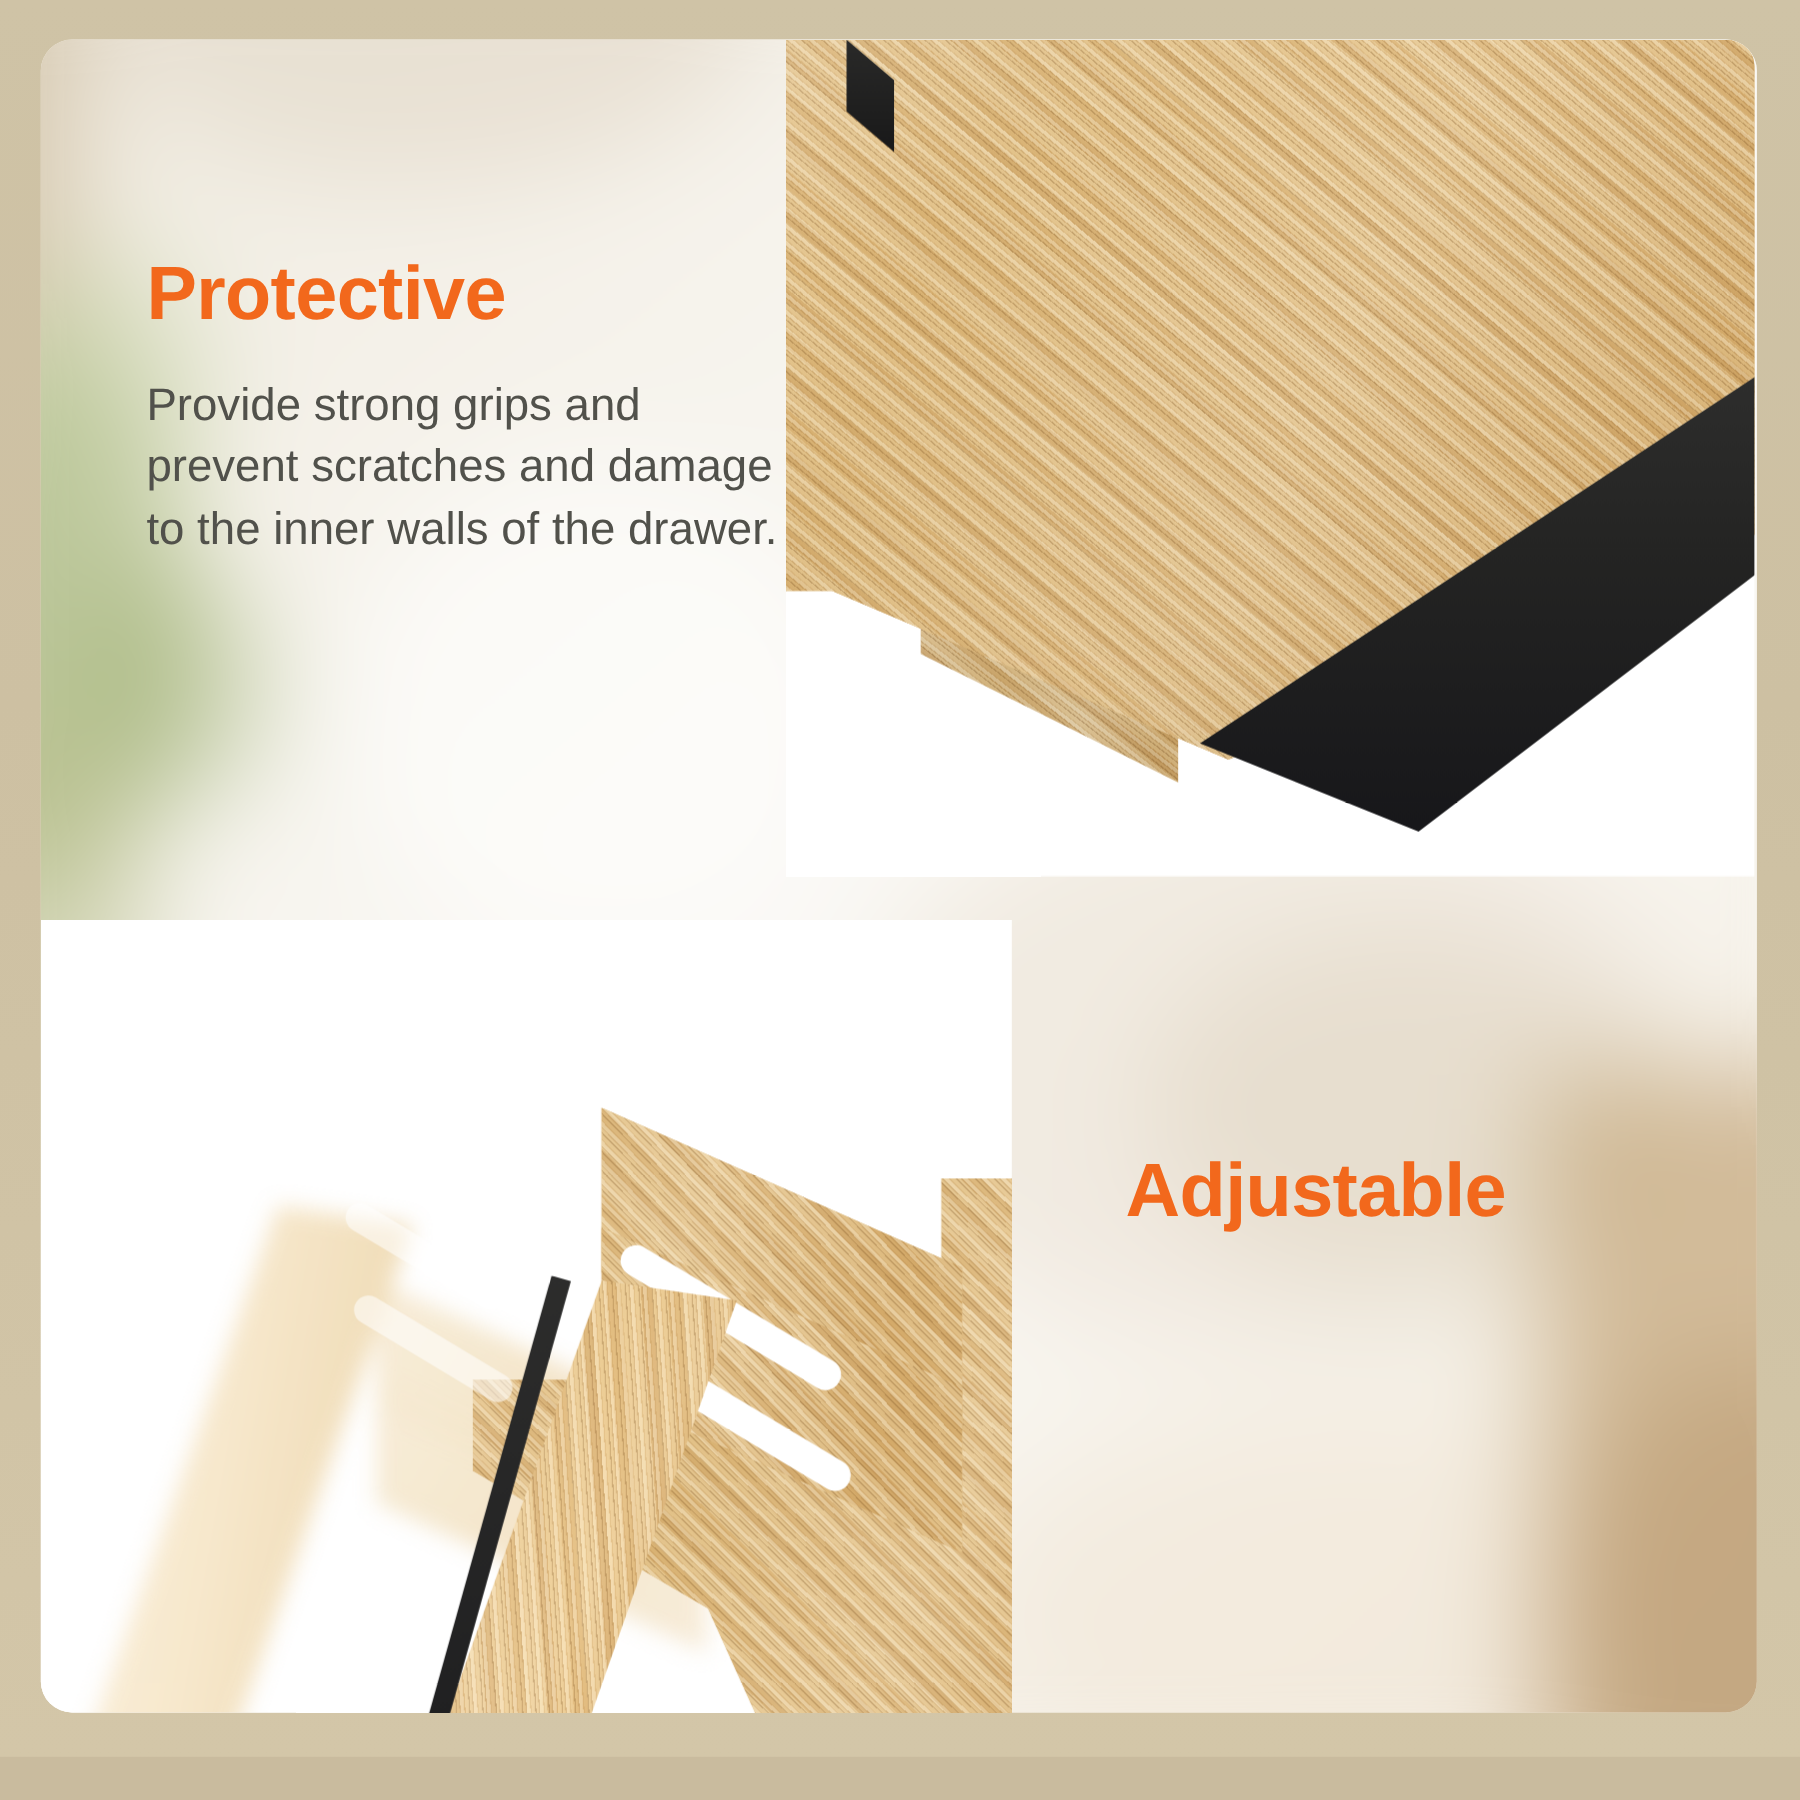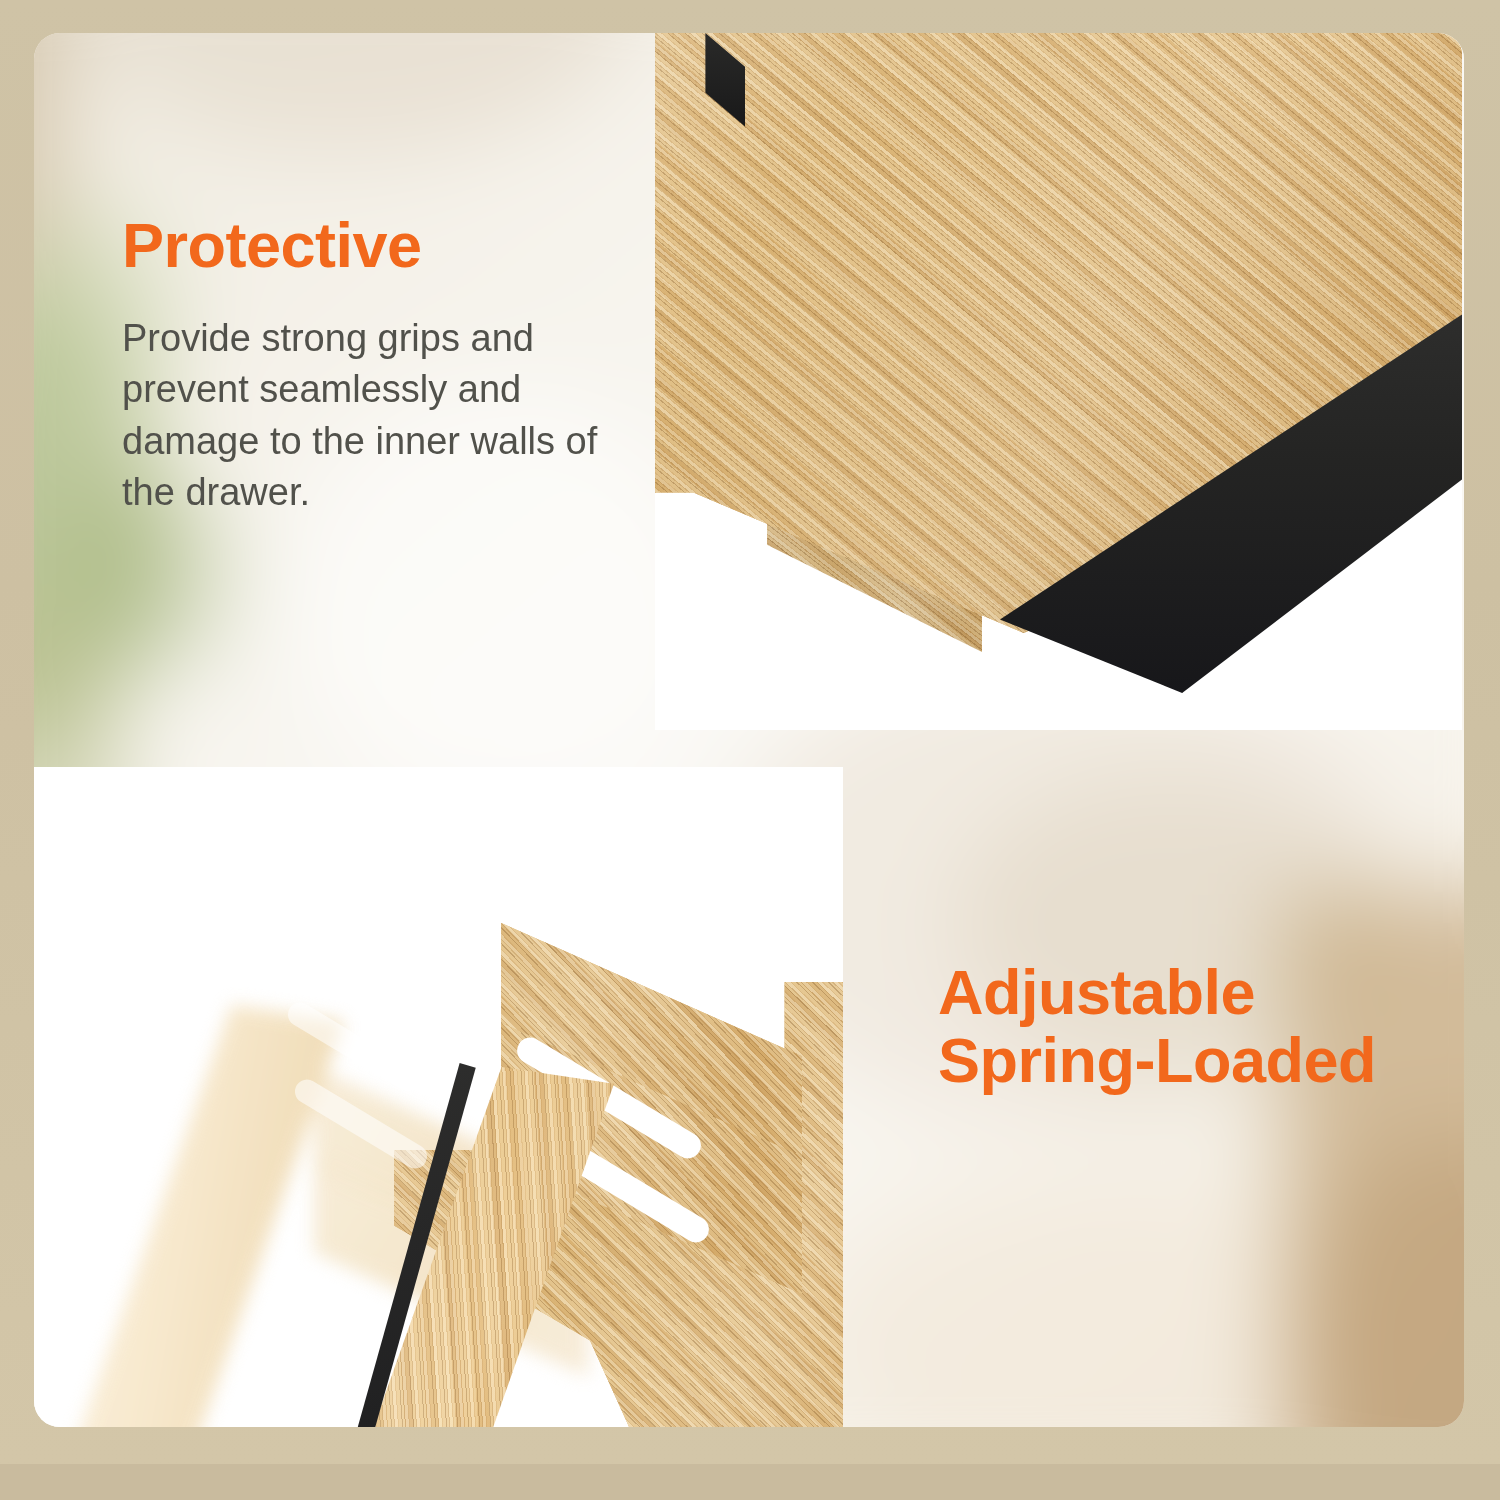--- a/index.html
+++ b/index.html
@@ -239,24 +239,23 @@
       <div class="bamboo cross"></div>
       <div class="cross-top"></div>
       <div class="cross-foam"></div>
 
     </div>
 
     <div class="txt" id="text-foam">
       <h2>
         <span class="ln">Protective</span>
       </h2>
-      <p>Provide strong grips and prevent seamlessly and damage to the inner walls of the drawer.</p>
+      <p>Provide strong grips and prevent scratches and damage to the inner walls of the drawer.</p>
     </div>
 
     <div class="txt" id="text-spring">
       <h2>
         <span class="ln">Adjustable</span>
-        <span class="ln">Spring-Loaded</span>
       </h2>
     </div>
 
   </div>
 </div>
 
 </body></html>

